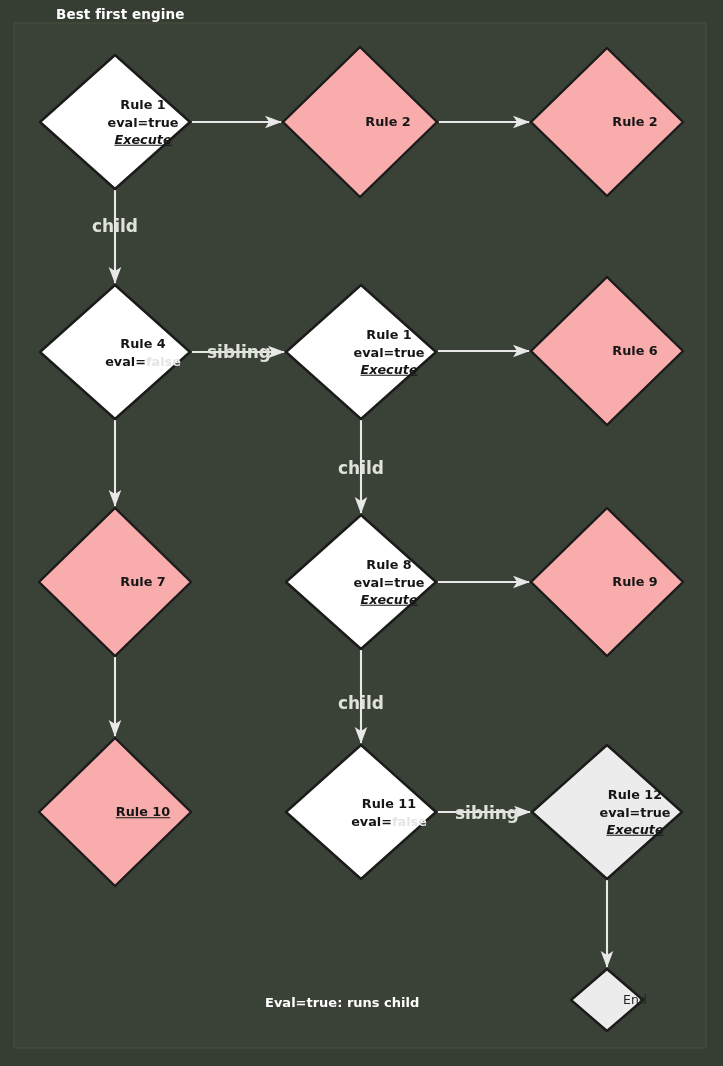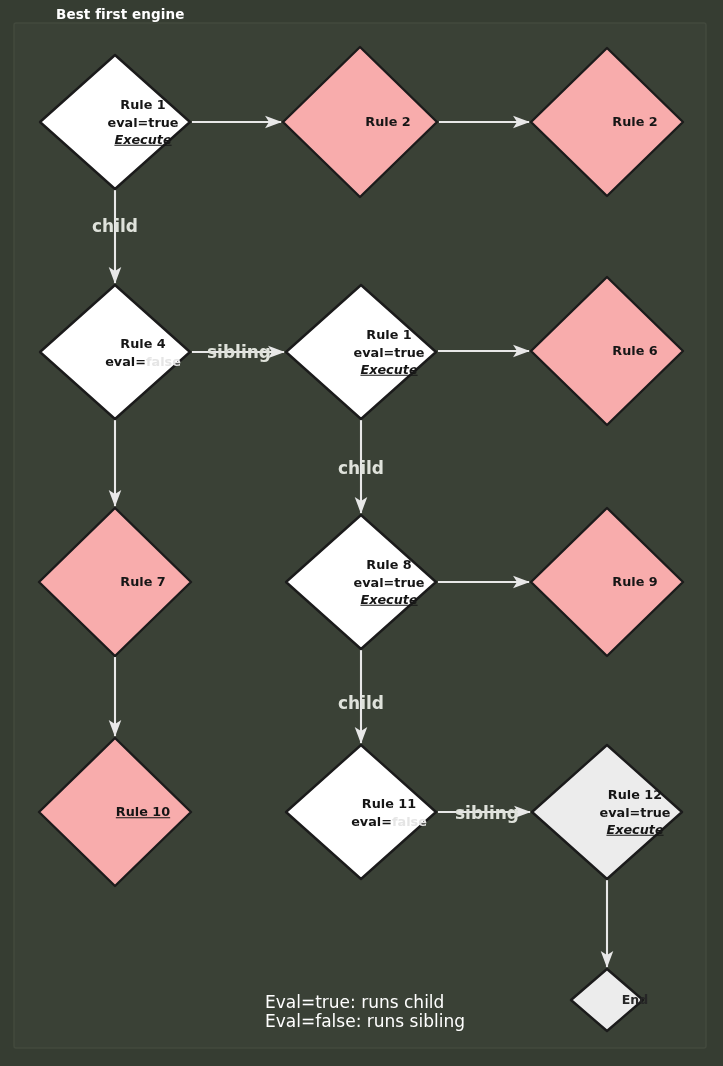--- a/index.html
+++ b/index.html
@@ -19,27 +19,27 @@
   }
   .node-text{
     position:absolute;text-align:center;
     color:#161616;font-size:12.8px;font-weight:bold;
     line-height:17.5px;transform:translate(-50%,-50%);
     white-space:nowrap;pointer-events:none;margin-left:28px;
   }
   .node-text .plain{font-weight:bold;}
   .node-text .exec{font-style:italic;font-weight:bold;text-decoration:underline;}
   .node-text .false{color:#e5e5e5;font-weight:bold;}
-  .node-text .light{font-weight:bold;color:#262626;font-size:12.5px;}
+  .node-text .light{font-weight:normal;color:#262626;font-size:12.5px;}
   .edge-label{
     position:absolute;color:#dfe2db;font-size:17px;font-weight:bold;
     transform:translate(-50%,-50%);white-space:nowrap;
   }
   .legend{
-    position:absolute;color:#ffffff;font-size:17px;font-weight:normal;
+    position:absolute;color:#ffffff;font-size:13px;font-weight:bold;
     line-height:19px;white-space:nowrap;
   }
 </style>
 </head>
 <body>
 
 <div id="stage">
 
   <div class="lbl title">Best first engine</div>
 
@@ -136,14 +136,13 @@
     </div>
   <div id="edge-label-layer">
       <div class="edge-label" style="left: 115px; top: 226px;">child</div>
       <div class="edge-label" style="left: 239px; top: 352px;">sibling</div>
       <div class="edge-label" style="left: 361px; top: 468px;">child</div>
       <div class="edge-label" style="left: 361px; top: 703px;">child</div>
       <div class="edge-label" style="left: 487px; top: 813px;">sibling</div>
     </div>
 
   <div class="legend" style="left:265px;top:993px;">Eval=true: runs child</div>
-  <div class="legend" style="left:265px;top:1012px;">Eval=false: runs sibling</div>
 </div>
 
 </body></html>

